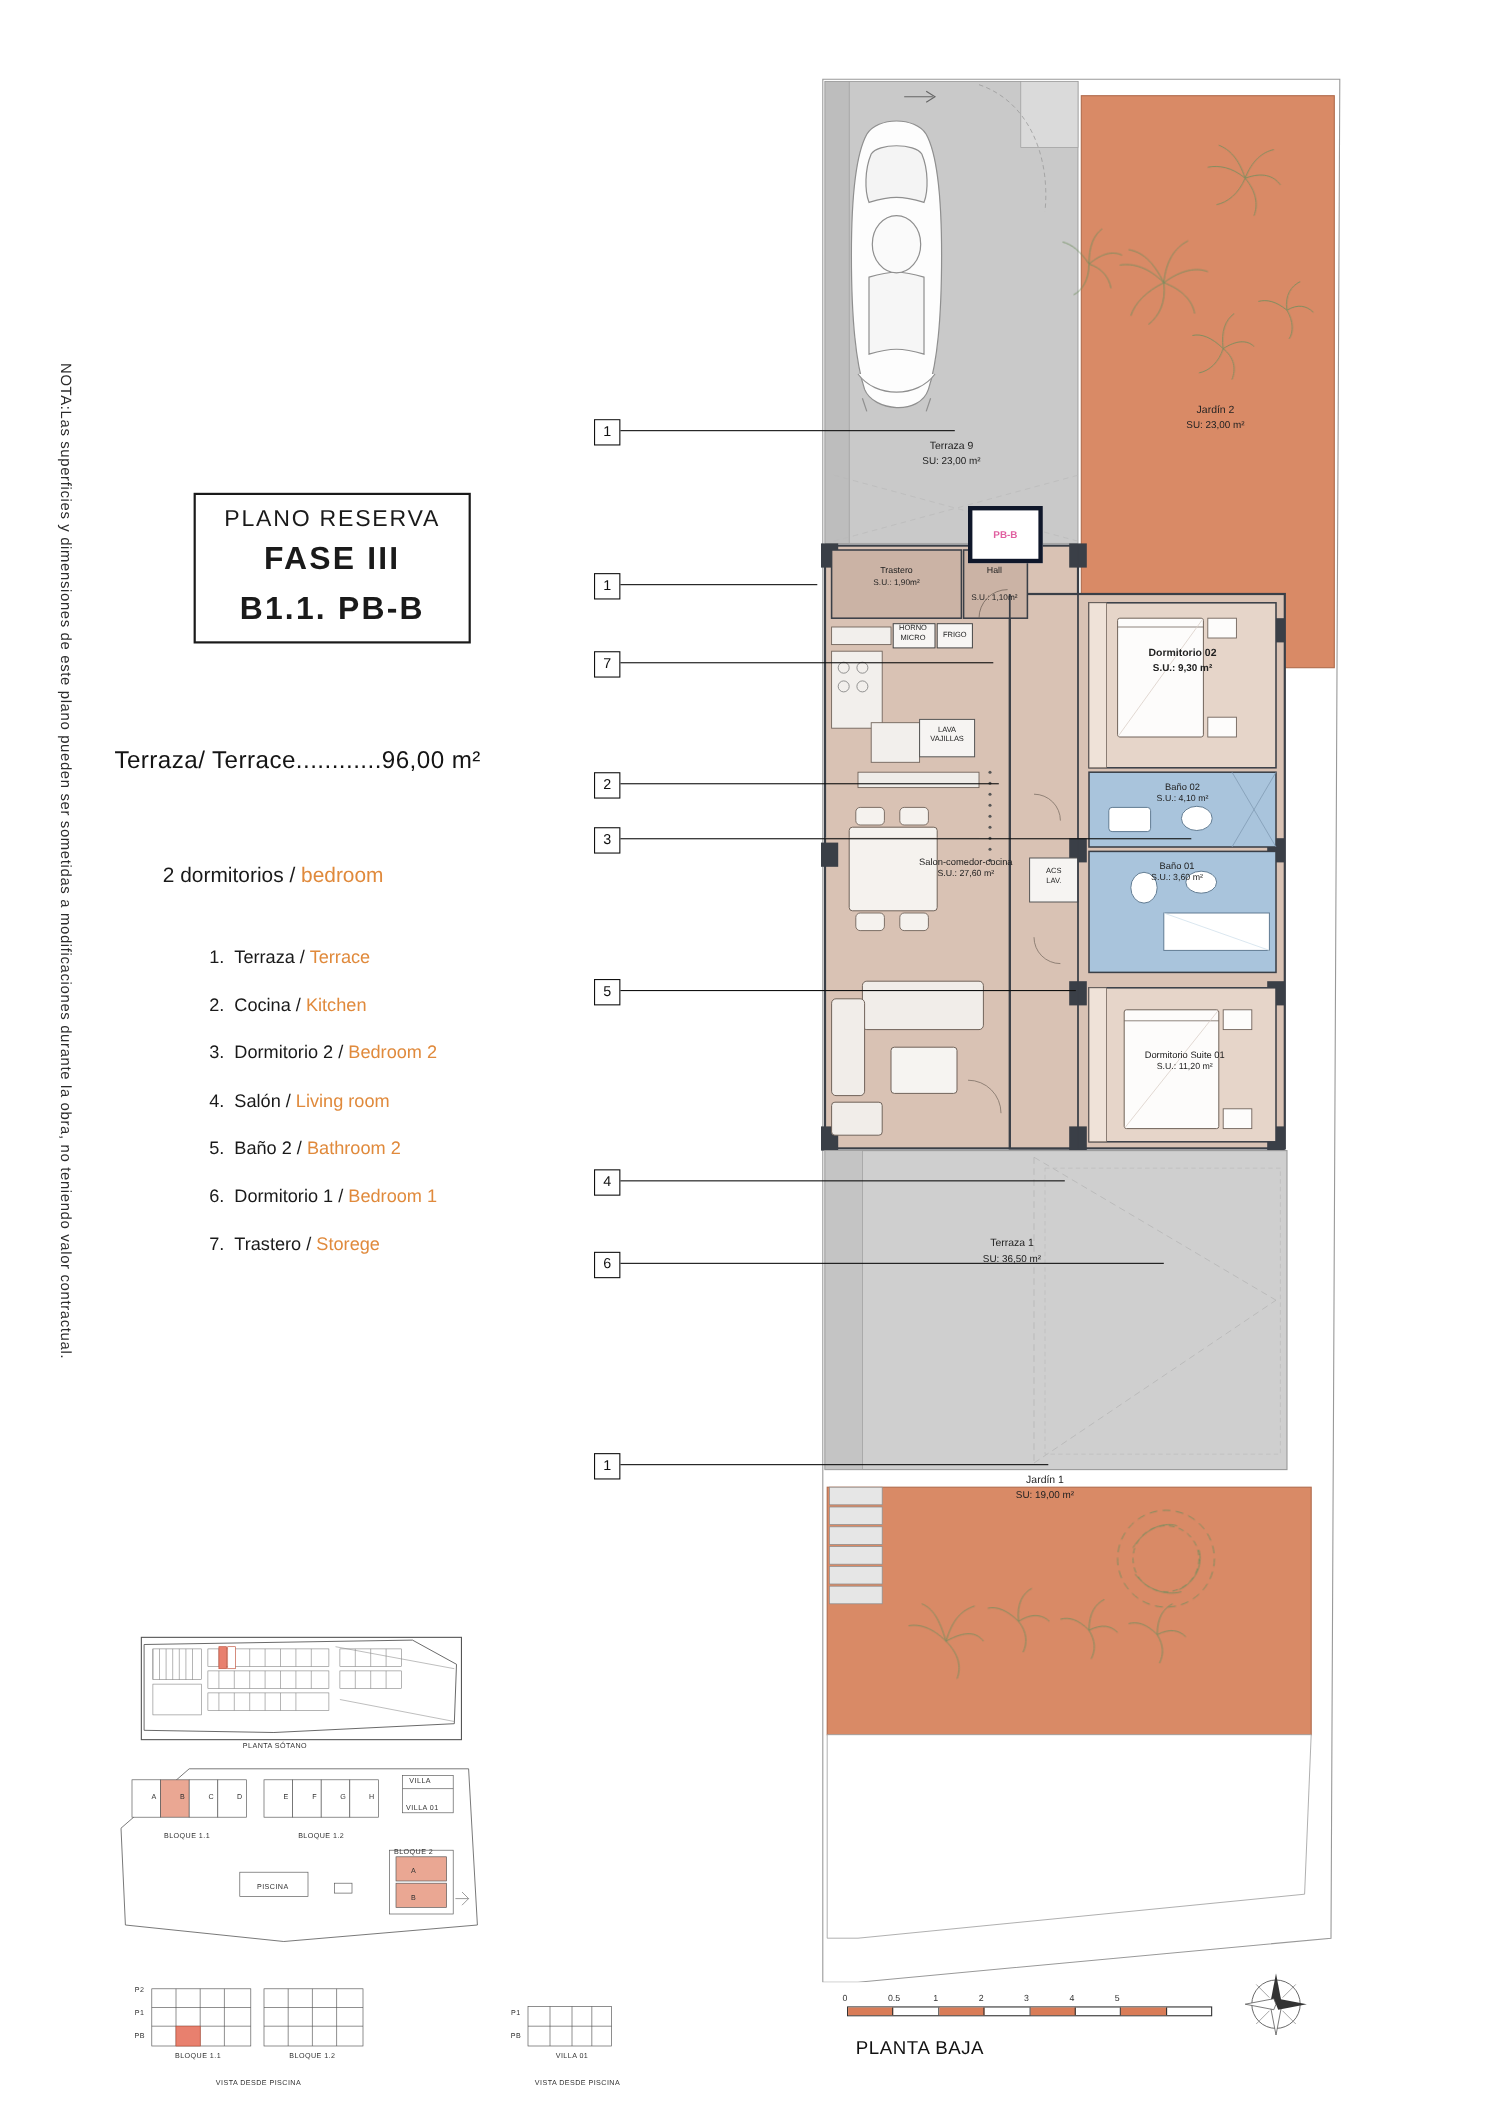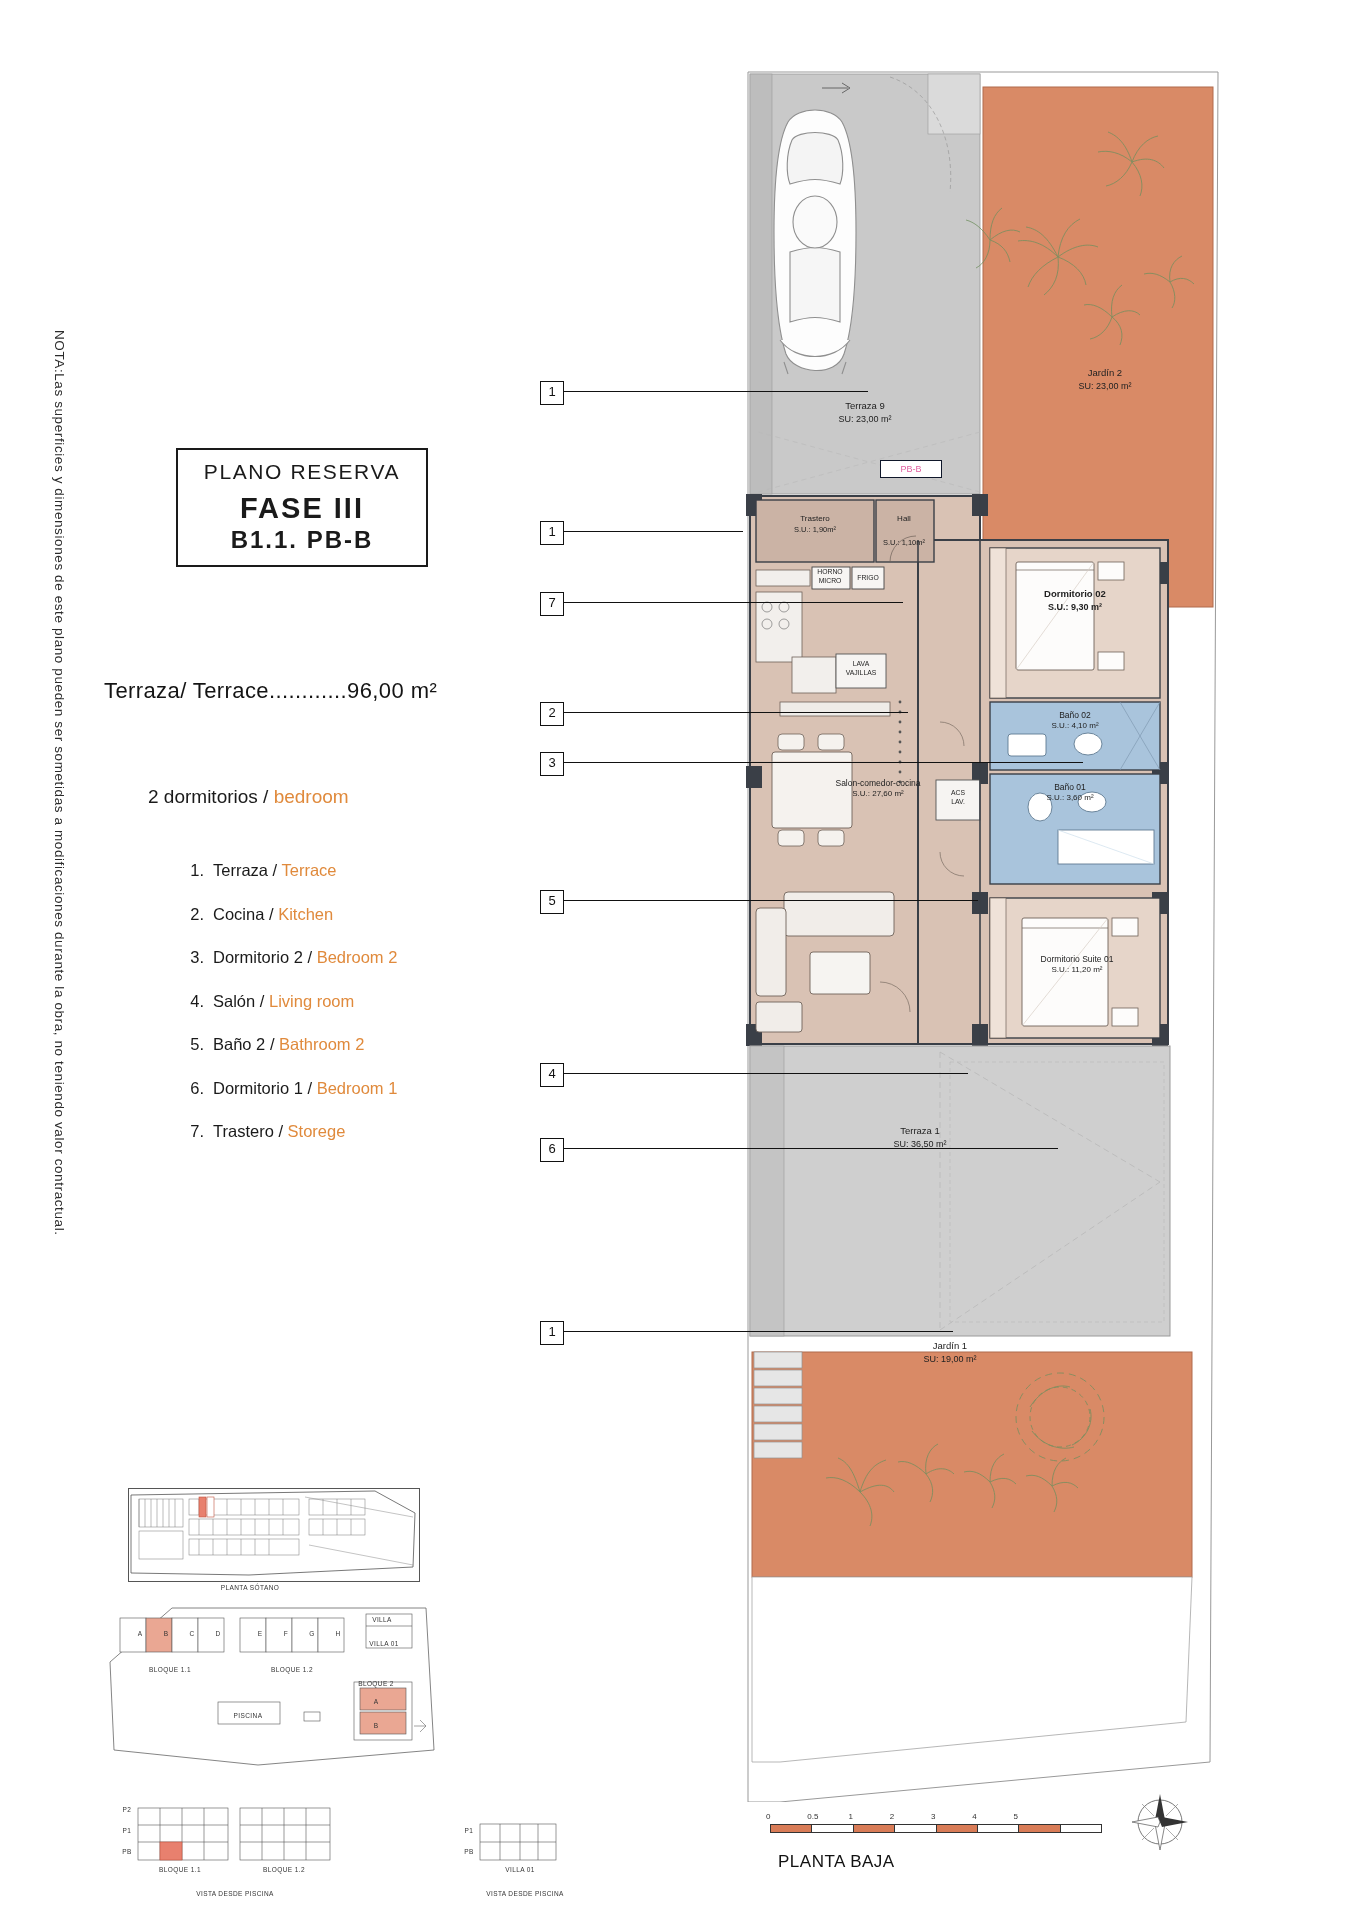--- a/index.html
+++ b/index.html
@@ -51,24 +51,25 @@
     color: #1a1a1a;
     margin-bottom: 8px;
   }
   .title-box .t2 {
     font-size: 29px;
     font-weight: bold;
     letter-spacing: 2px;
     line-height: 1.16;
   }
   .title-box .t3 {
-    font-size: 24px;
+    font-size: 29px;
     font-weight: bold;
     letter-spacing: 2px;
     line-height: 1.16;
+    margin-top: 12px;
   }
 
   
   .areas {
     position: absolute;
     left: 104px;
     top: 676px;
     width: 400px;
   }
   .areas div {
@@ -558,21 +559,21 @@
     </div>
     <div class="plan-label tiny" style="left:96px; top:597px; width:50px;">
       <div>LAVA</div>
       <div>VAJILLAS</div>
     </div>
     <div class="plan-label tiny" style="left:196px; top:726px; width:44px;">
       <div>ACS</div>
       <div>LAV.</div>
     </div>
 
-    <div class="plan-label" style="left:140px; top:398px; width:60px; border:1px solid #0f172a; color:#e05fa0; font-size:9px; padding:2px 0; background:#fff;">
+    <div class="plan-label" style="left:140px; top:398px; width:60px; border:4px solid #0f172a; color:#e05fa0; font-size:9px; padding:16px 0; background:#fff;font-weight:bold;">
       <span>PB-B</span>
     </div>
   </div>
 
   <div class="planta-baja">PLANTA BAJA</div>
 
   <div class="scalebar">
     <div class="nums">
       <span>0</span>
       <span>0.5</span>

